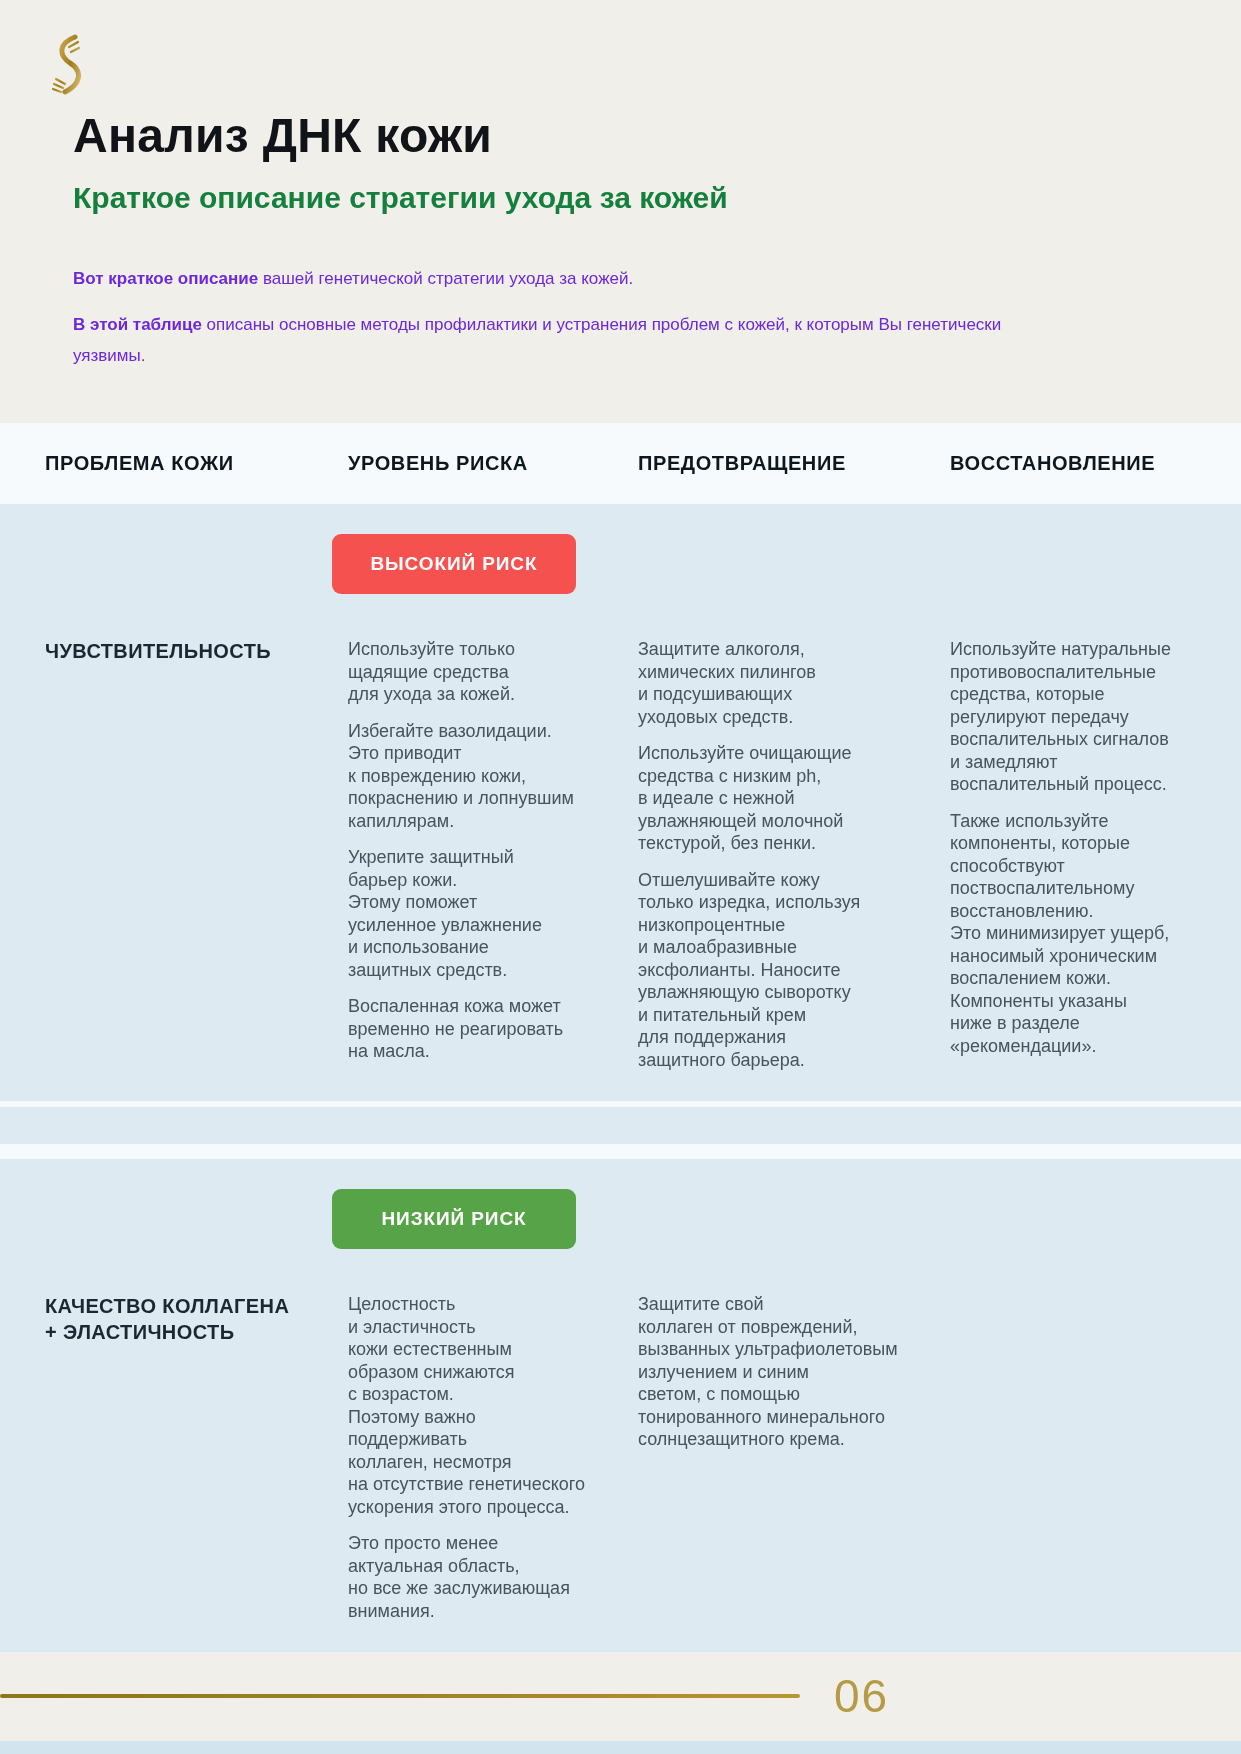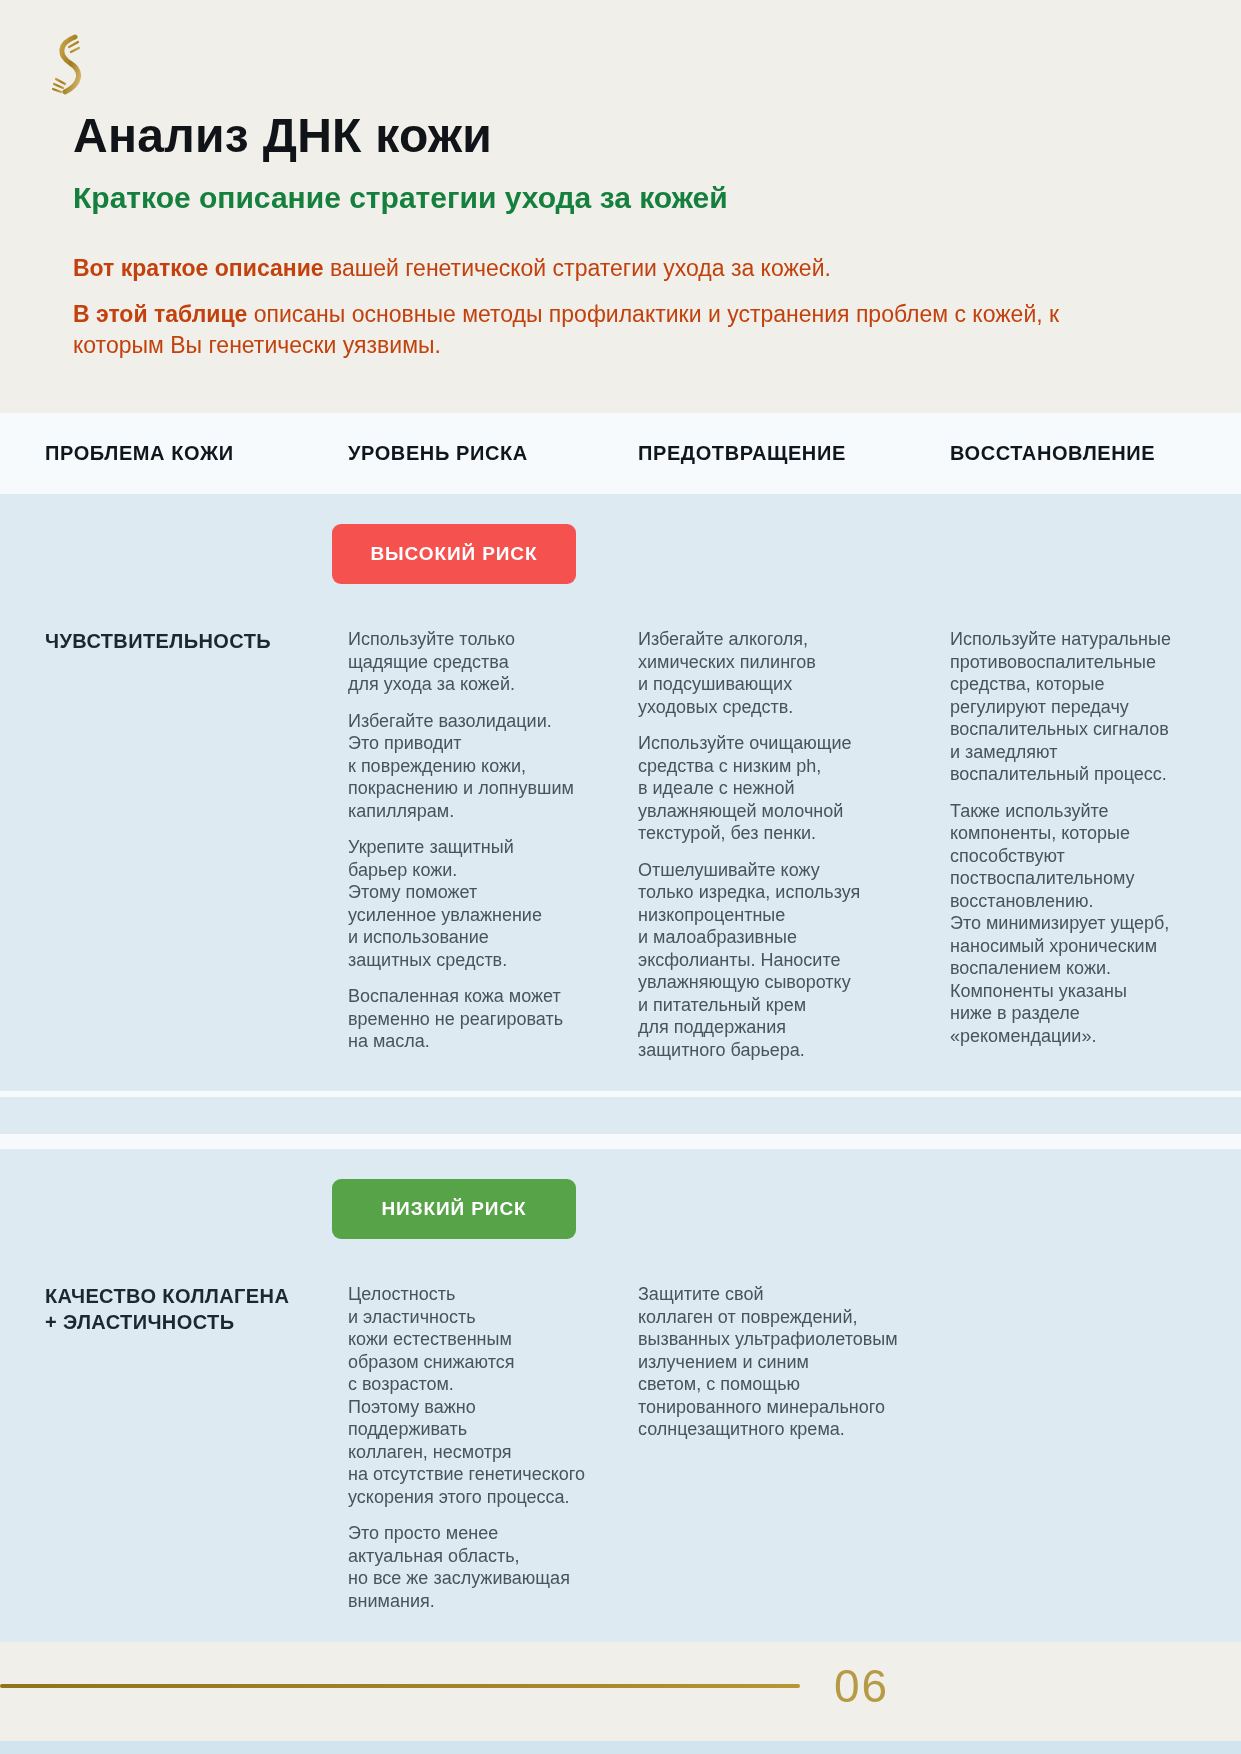--- a/index.html
+++ b/index.html
@@ -6,21 +6,21 @@
   .page{
     position:relative;width:1241px;height:1754px;margin:0 auto;
     background:#f0efe9;overflow:hidden;
     font-family:"Liberation Sans","DejaVu Sans",sans-serif;color:#17191d;
   }
   
   .hero{padding:34px 60px 0 73px;}
   .logo-wrap{margin:0 0 10px -28px;height:62px;}
   .title{font-size:48px;font-weight:800;margin:12px 0 0;letter-spacing:.3px;color:#101318;}
   .subtitle{font-size:30px;font-weight:800;margin:18px 0 0;color:#15803d;}
-  .intro{margin-top:38px;font-size:23px;line-height:31px;color:#c2410c;max-width:990px;}
+  .intro{margin-top:48px;font-size:17px;line-height:31px;color:#6d28d9;max-width:990px;}
   .intro p{margin:0 0 15px;}
   .intro .lead{font-weight:700;}
   
   .thead{
     margin-top:52px;height:81px;background:#f7fafc;
     display:grid;grid-template-columns:303px 290px 312px 1fr;align-items:center;
     padding-left:45px;font-size:20px;font-weight:800;letter-spacing:.6px;color:#0f171e;
   }
   
   .card{background:#deeaf1;padding:30px 0 30px;}
@@ -105,21 +105,21 @@
 барьер кожи.
 Этому поможет
 усиленное увлажнение
 и использование
 защитных средств.</p>
           <p>Воспаленная кожа может
 временно не реагировать
 на масла.</p>
         </div>
       <div class="cell">
-          <p>Избегайте алкоголя,
+          <p>Защитите алкоголя,
 химических пилингов
 и подсушивающих
 уходовых средств.</p>
           <p>Используйте очищающие
 средства с низким ph,
 в идеале с нежной
 увлажняющей молочной
 текстурой, без пенки.</p>
           <p>Отшелушивайте кожу
 только изредка, используя

